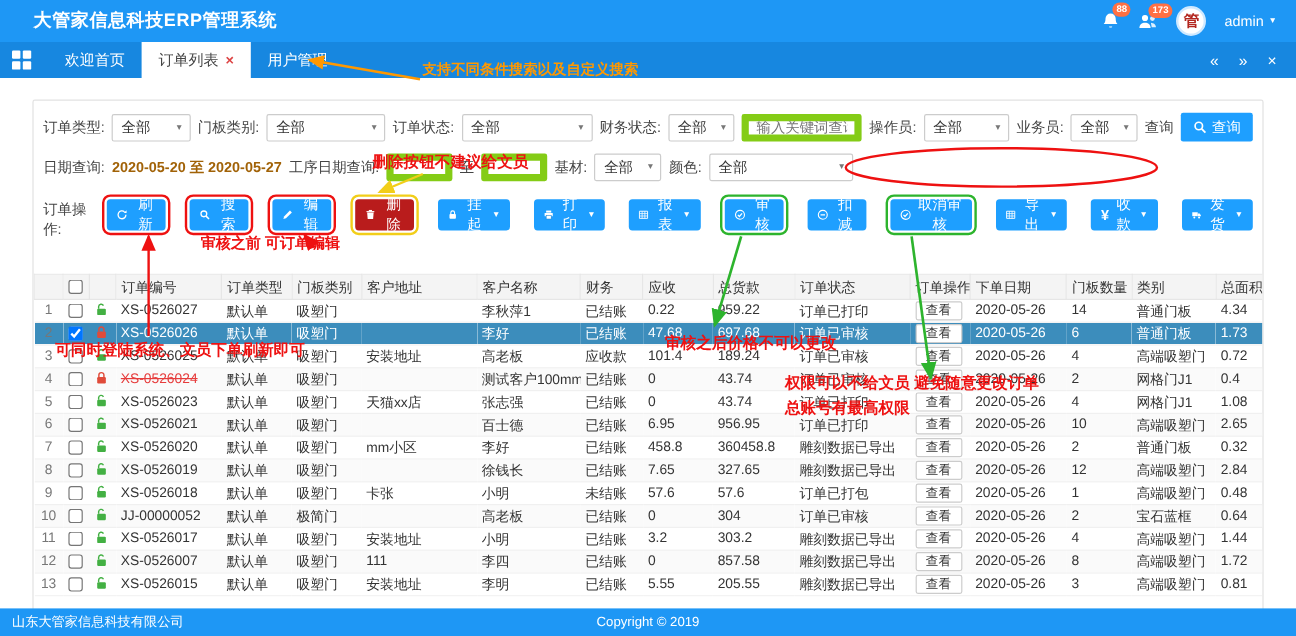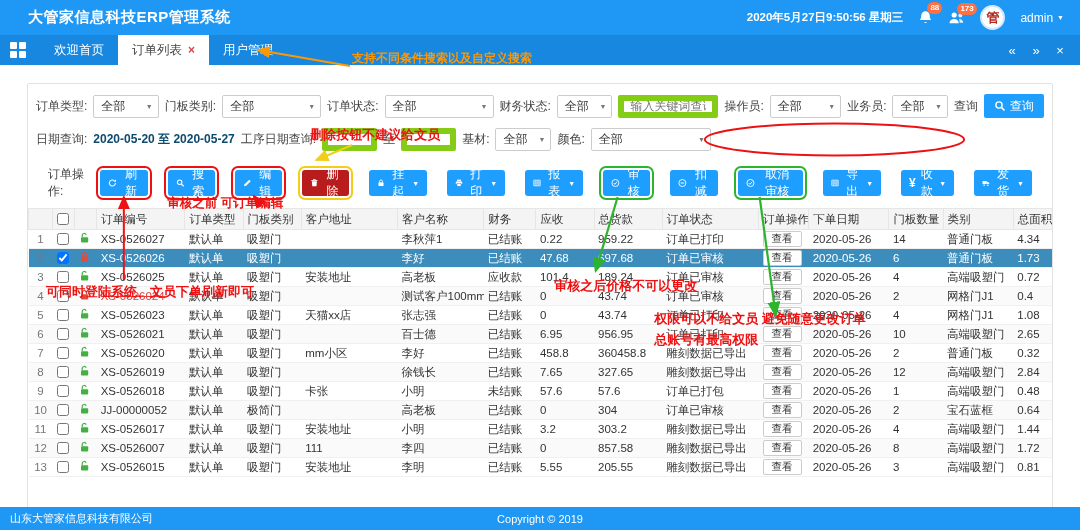--- a/index.html
+++ b/index.html
@@ -37,39 +37,39 @@
   
   .content{position:absolute;left:0;top:65px;width:1080px;height:442px;background:#fff}
   .panel{position:absolute;left:27px;top:18px;right:27px;height:492px;border:1px solid #e2e2e2;
     border-radius:2px;overflow:hidden;background:#fff}
   .frow{display:flex;align-items:center;gap:6px;margin:10px 8px 0;font-size:12px;color:#444;white-space:nowrap}
   .flabel{color:#444}
   .sel{height:23px;border:1px solid #ccc;border-radius:2px;background:#fff;display:inline-flex;
     align-items:center;justify-content:space-between;padding:0 5px 0 7px;font-size:12px;color:#333;cursor:pointer}
   .sel .caret{font-size:7px;color:#777;margin-left:5px}
   .inp{height:23px;border:6px solid #84cc16;border-radius:2px;padding:0 6px;font-size:12px;color:#333}
-  .daterange{font-weight:bold;color:#0c4a6e}
+  .daterange{font-weight:bold;color:#a16207}
   .linklike{color:#333;cursor:pointer}
   .btn-query{height:24px;background:#1E9FFF;color:#fff;border:none;border-radius:2px;font-size:12px;
     padding:0 10px;display:inline-flex;align-items:center;gap:4px;cursor:pointer}
 
   
-  .toolbar{display:flex;align-items:center;gap:8px;margin:15px 20px 0;font-size:12px;color:#444}
+  .toolbar{display:flex;align-items:flex-start;gap:8px;margin:15px 8px 0;font-size:12px;color:#444}
   .tbtn{height:26px;border:none;border-radius:3px;color:#fff;font-size:12px;padding:0 8px;
     display:inline-flex;align-items:center;gap:5px;background:#1E9FFF;cursor:pointer}
   .tbtn.yellow{background:#b91c1c}
   .ring-red{outline:2px solid #ee1111;outline-offset:2px}
   .ring-yellow{outline:2px solid #f2ce19;outline-offset:2px}
   .ring-green{outline:2px solid #2db42d;outline-offset:2px}
   .bicon{width:12px;height:12px}
   .yen{font-weight:bold;font-size:12px}
   .bcaret{font-size:7px;margin-left:1px}
 
   
-  .tablewrap{margin-top:8px;overflow:hidden}
+  .tablewrap{margin-top:28px;overflow:hidden}
   table{border-collapse:collapse;table-layout:fixed;width:1032px;font-size:11.5px;color:#333}
   th{background:#f4f4f4;font-weight:normal;color:#333;border:1px solid #e6e6e6;height:21px;
     padding:0 4px;text-align:left;white-space:nowrap;overflow:hidden}
   td{border-bottom:1px solid #f0f0f0;height:19px;padding:0 4px;white-space:nowrap;overflow:hidden}
   tbody tr:nth-child(even){background:#fafafa}
   tbody tr.sel-row{background:#3c8dbc;color:#fff}
   td.seq{color:#777;text-align:center}
   input[type=checkbox]{width:12px;height:12px;vertical-align:middle;cursor:pointer}
   .view-btn{height:16px;padding:0 8px;font-size:10.5px;border:1px solid #ccc;border-radius:2px;
     background:#fff;color:#333;cursor:pointer}
@@ -91,21 +91,20 @@
   #ann-search{color:#ff9800;font-size:12px;left:352px;top:50px}
   #ann-refresh{left:46px;top:283px}
   #overlay-svg{position:absolute;left:0;top:0;width:1080px;height:530px;z-index:55;pointer-events:none}
 </style>
 </head>
 <body>
 
 <div class="topbar">
   <span class="title">大管家信息科技ERP管理系统</span>
   <div class="right">
-    <span class="dt">2020年5月27日9:50:56 星期三</span>
     <span class="icon-badge">
       <svg width="15" height="15" viewBox="0 0 12 12">
           <path d="M6 1a3.4 3.4 0 0 1 3.4 3.4c0 2.6.8 3.2 1.2 3.6H1.4c.4-.4 1.2-1 1.2-3.6A3.4 3.4 0 0 1 6 1z" fill="#fff"></path>
           <path d="M4.9 9.6a1.15 1.15 0 0 0 2.2 0z" fill="#fff"></path>
         </svg>
       <span class="badge">88</span>
     </span>
     <span class="icon-badge">
       <svg width="17" height="14" viewBox="0 0 14 12">
           <circle cx="5" cy="3.4" r="2.2" fill="#fff"></circle>

